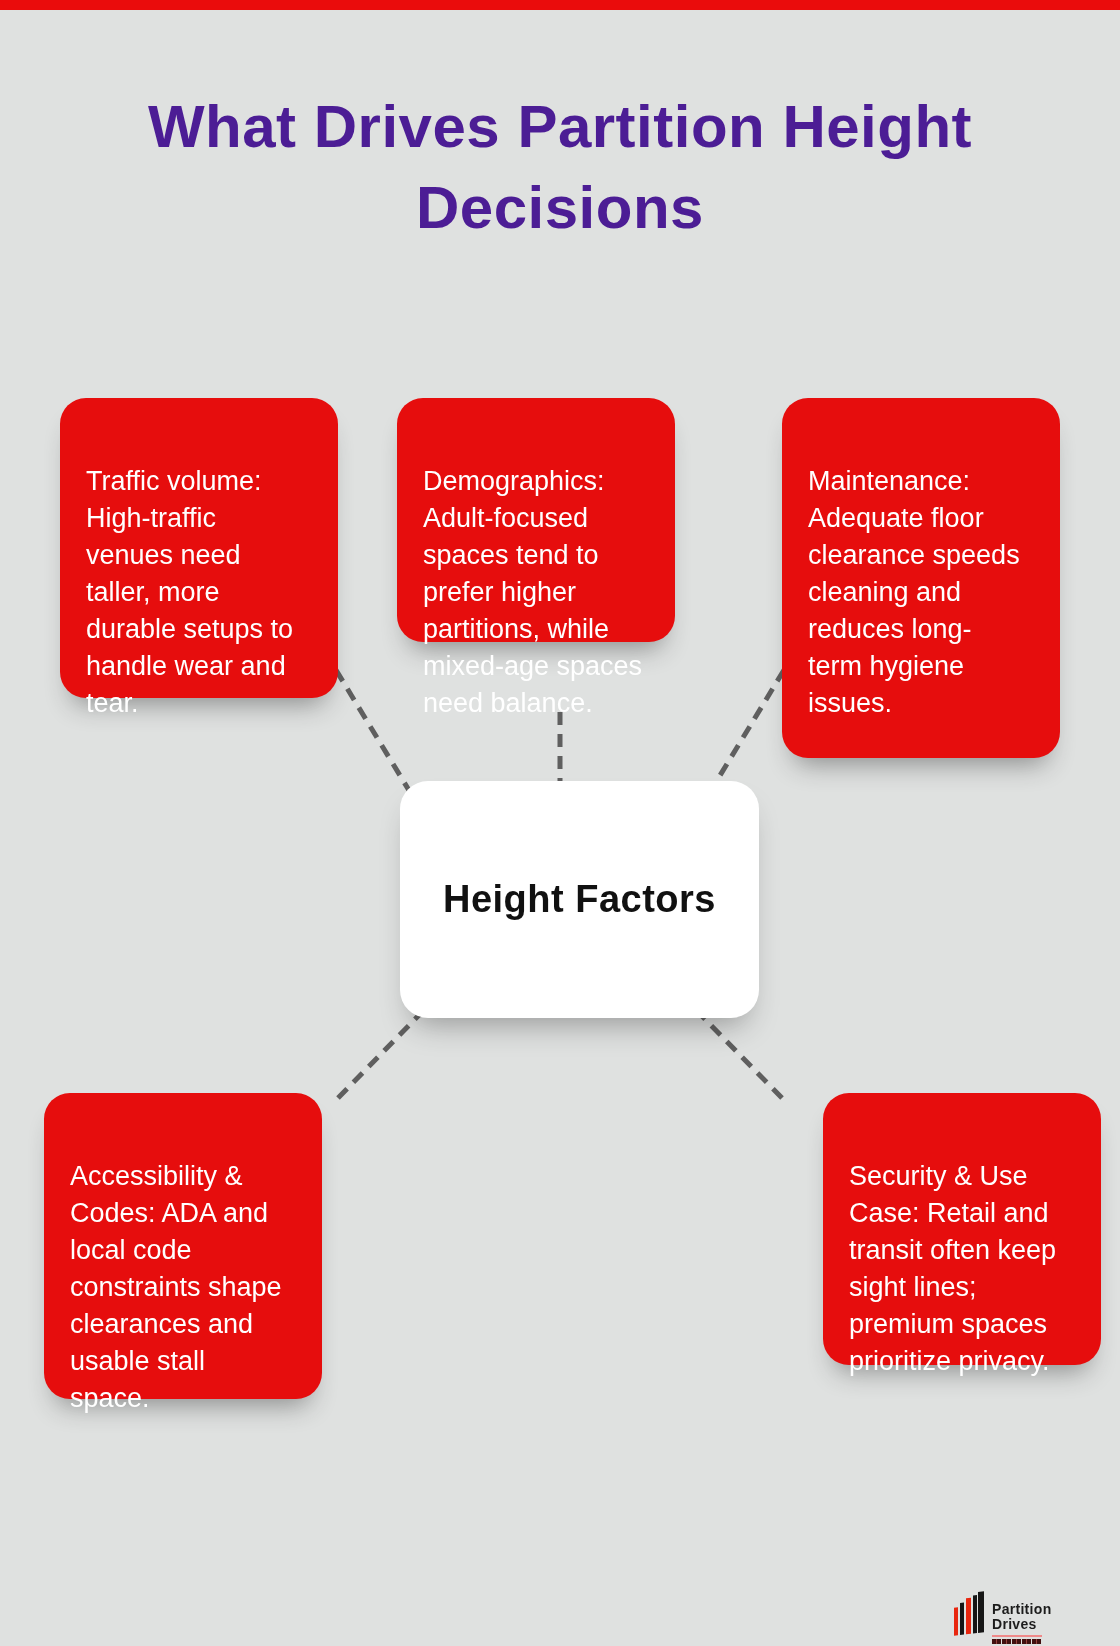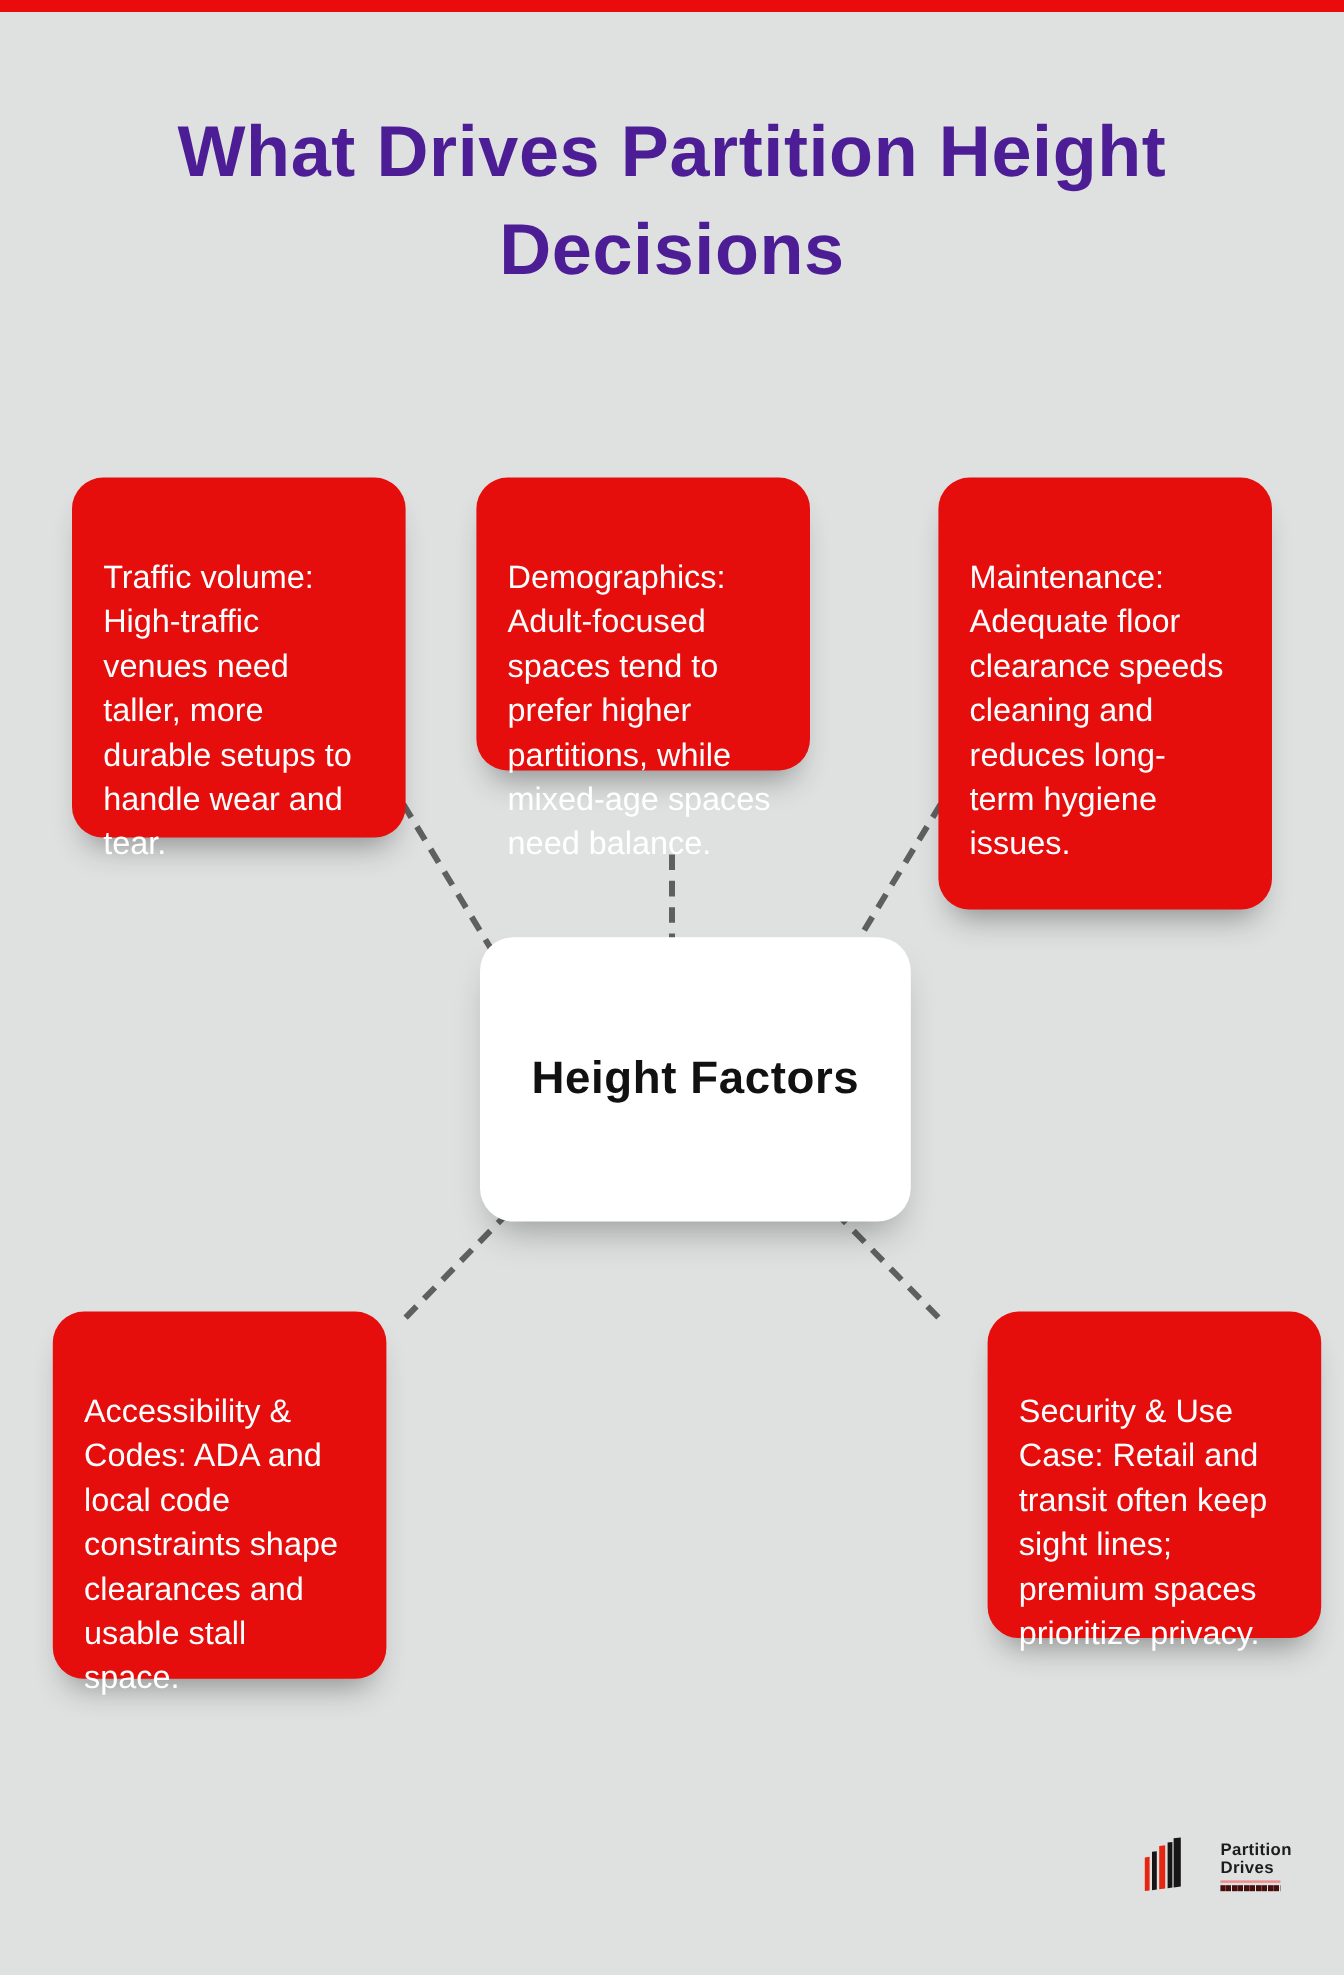--- a/index.html
+++ b/index.html
@@ -65,24 +65,23 @@
     margin-left: 19px;
   }
   .center-node-label {
     font-size: 38px;
     font-weight: bold;
     color: #111111;
     letter-spacing: 0.5px;
   }
   .brand-logo {
     position: absolute;
-    left: 954px; top: 1526px;
-    display: flex; align-items: flex-end;
+    left: 954px; top: 1594px;
+    display: flex; align-items: flex-start;
     z-index: 2;
-    gap: 25px;
   }
   .panels-icon {
     position: relative;
     width: 30px; height: 42px;
     transform: skewY(-7deg);
     flex: none;
   }
   .panels-icon .bar { position: absolute; bottom: 2px; }
   .bar1 { left: 0;    width: 4px; height: 28px; background: #e8260f; }
   .bar2 { left: 6px;  width: 4px; height: 32px; background: #161616; }

